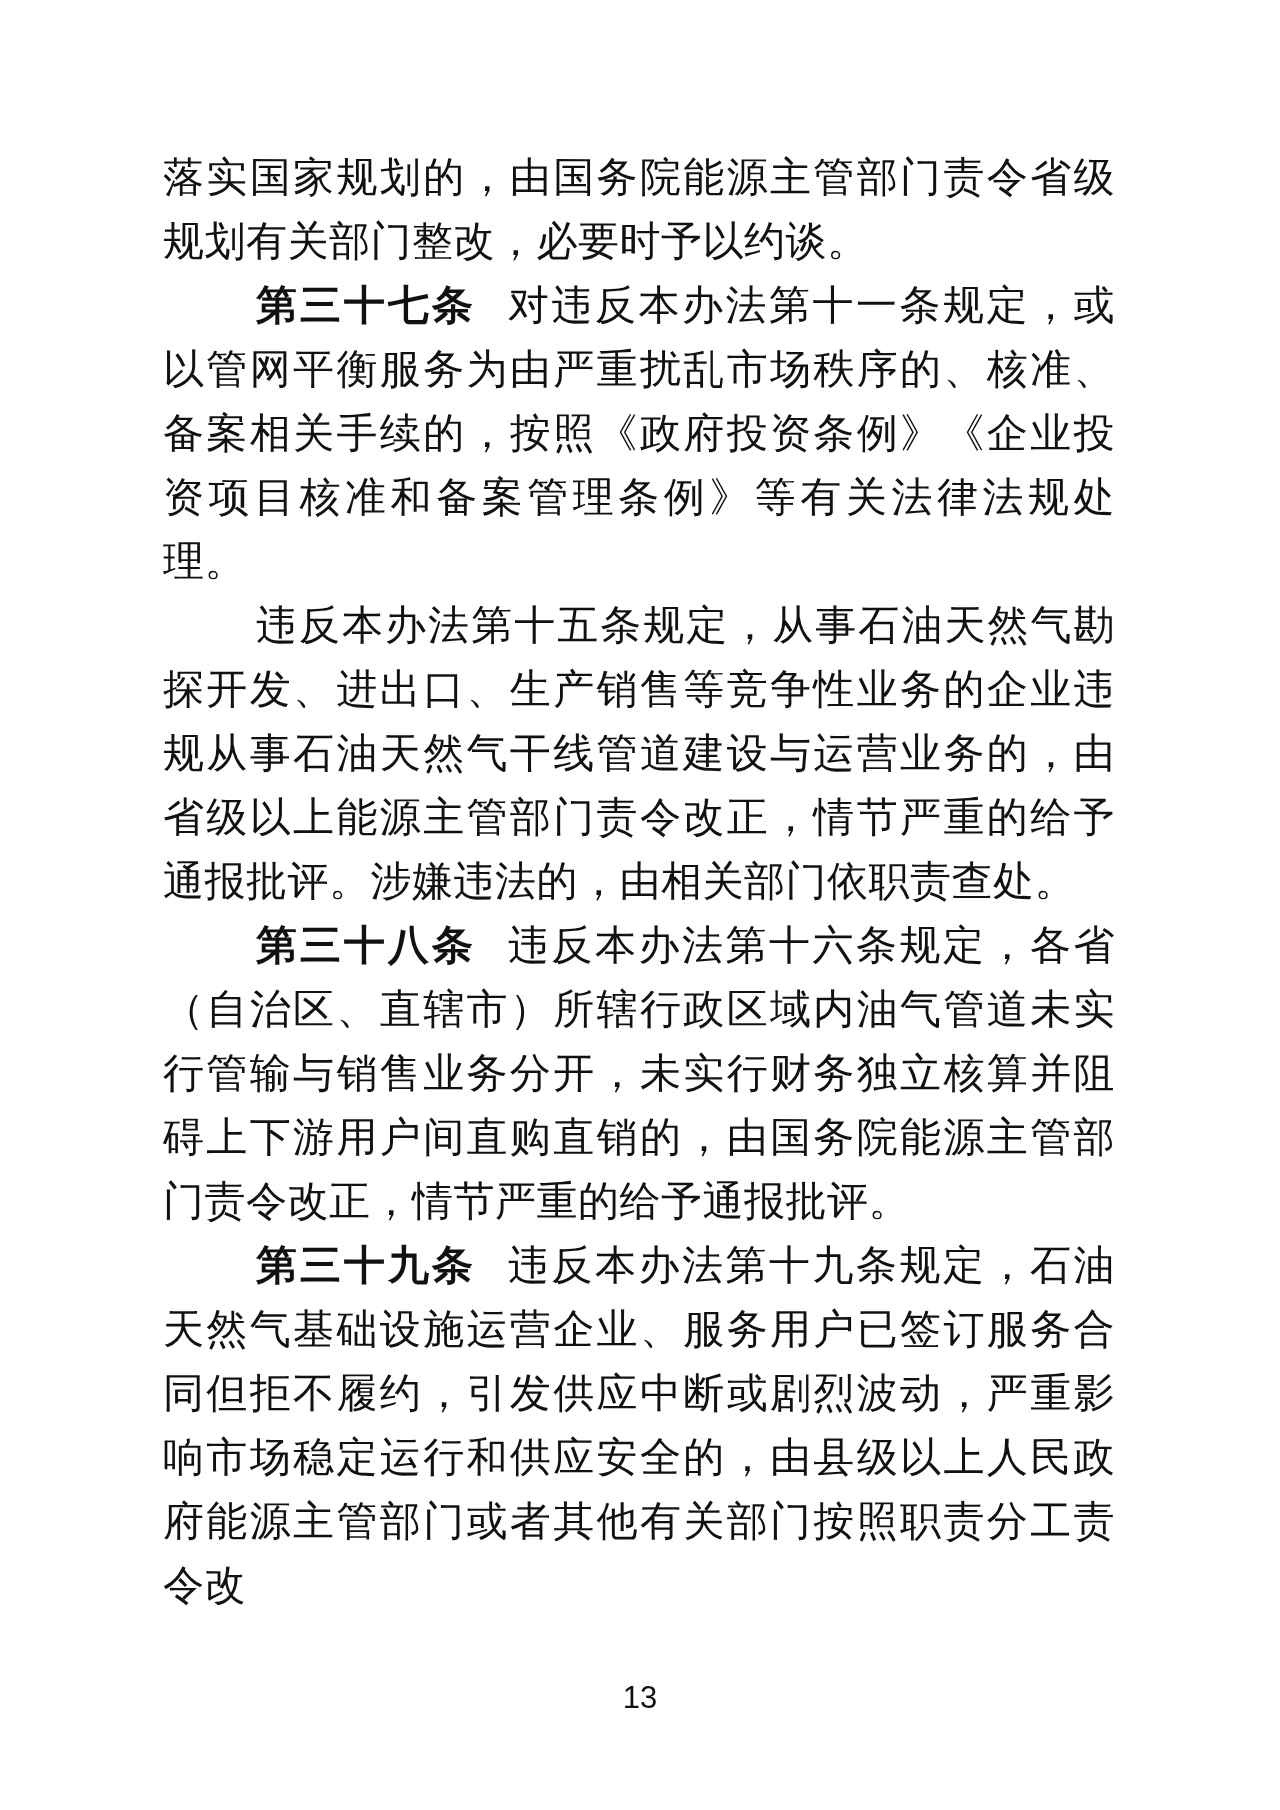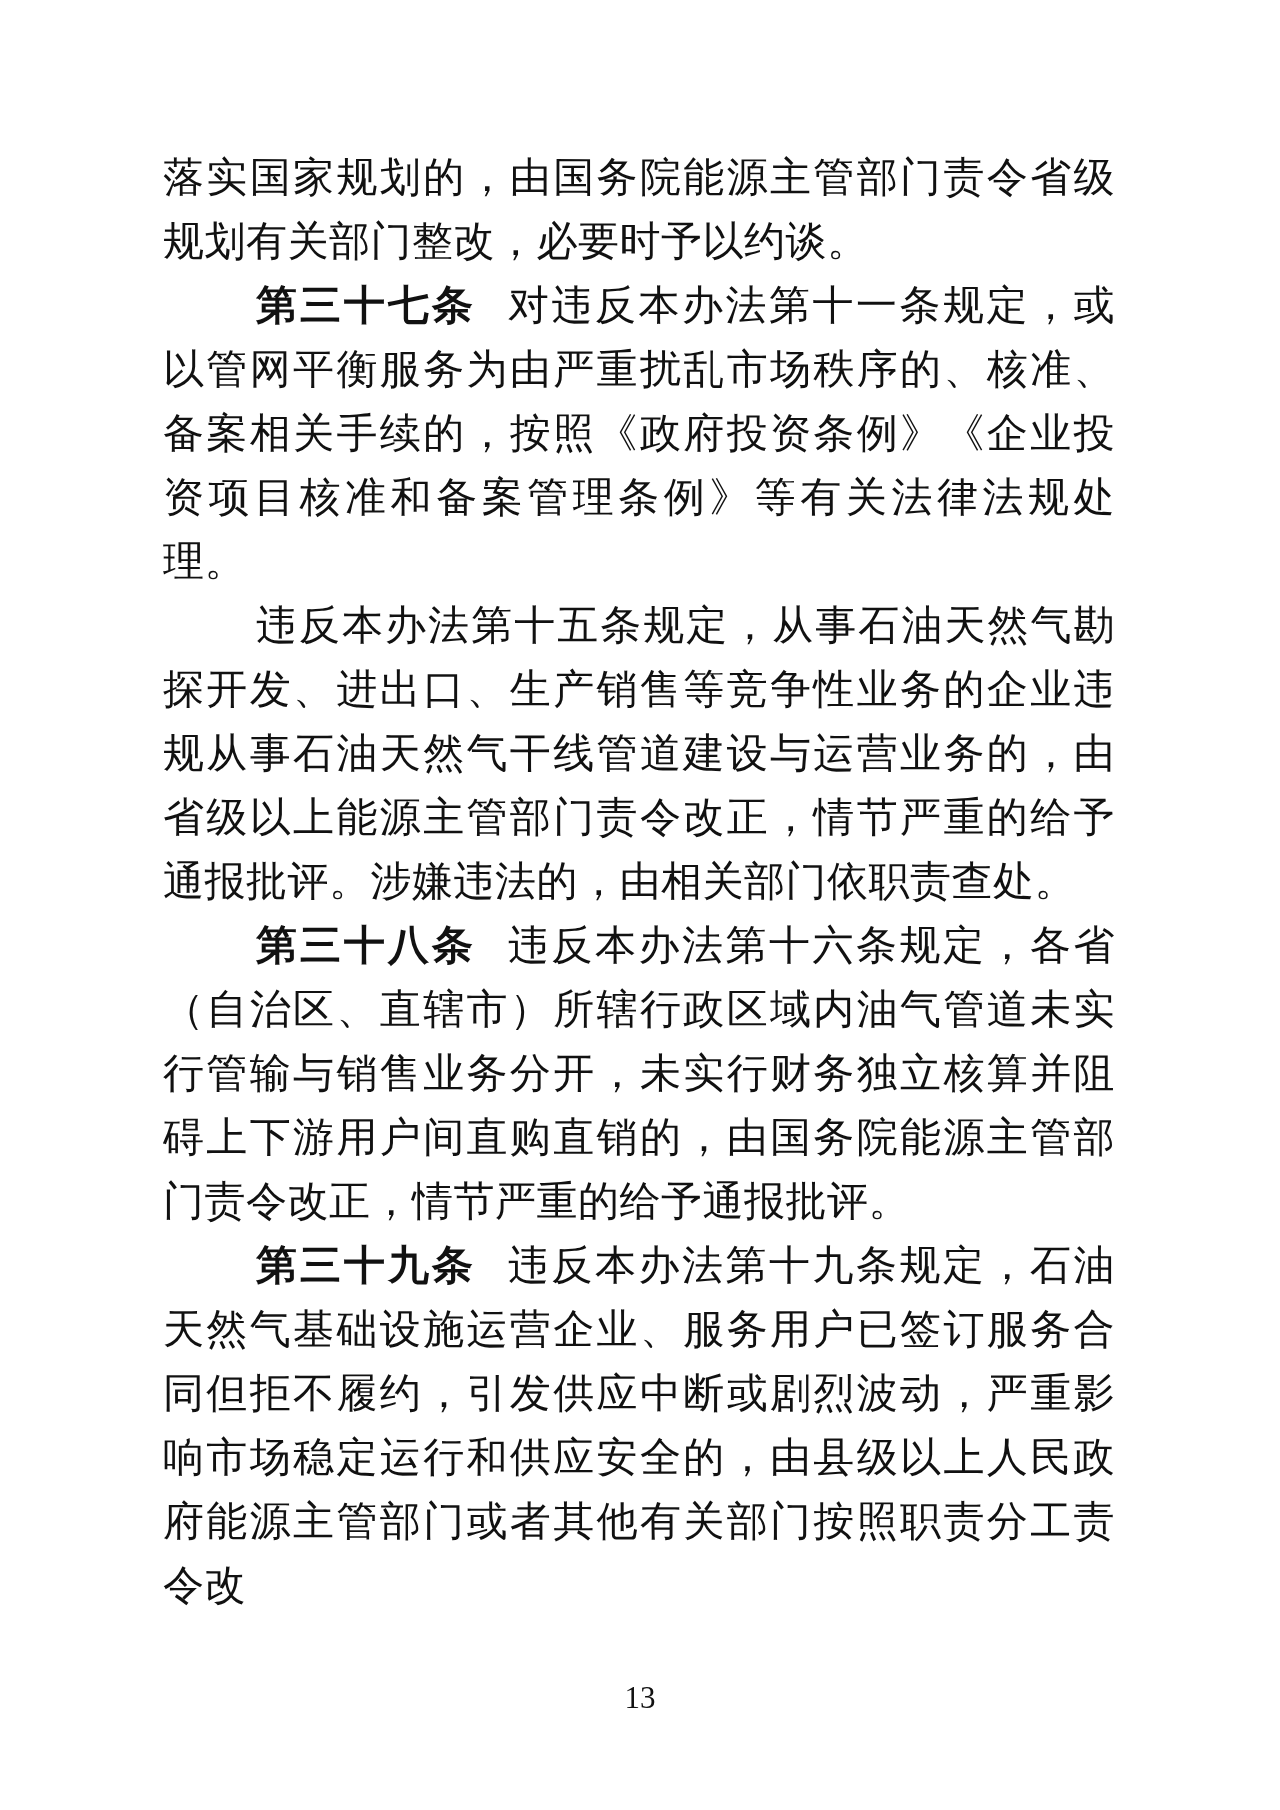--- a/index.html
+++ b/index.html
@@ -44,21 +44,21 @@
   }
   .term:empty { display: none; margin: 0; }
   .page-number {
     position: absolute;
     top: 1678px;
     left: 0;
     width: 1280px;
     text-align: center;
     font-size: 31px;
     line-height: 40px;
-    font-family: Liberation Serif, serif;
+    font-family: Liberation Sans, sans-serif;
     color: #111111;
   }
 </style>
 </head>
 <body>
 
 <div class="page">
 
   <div class="text-block">
 

